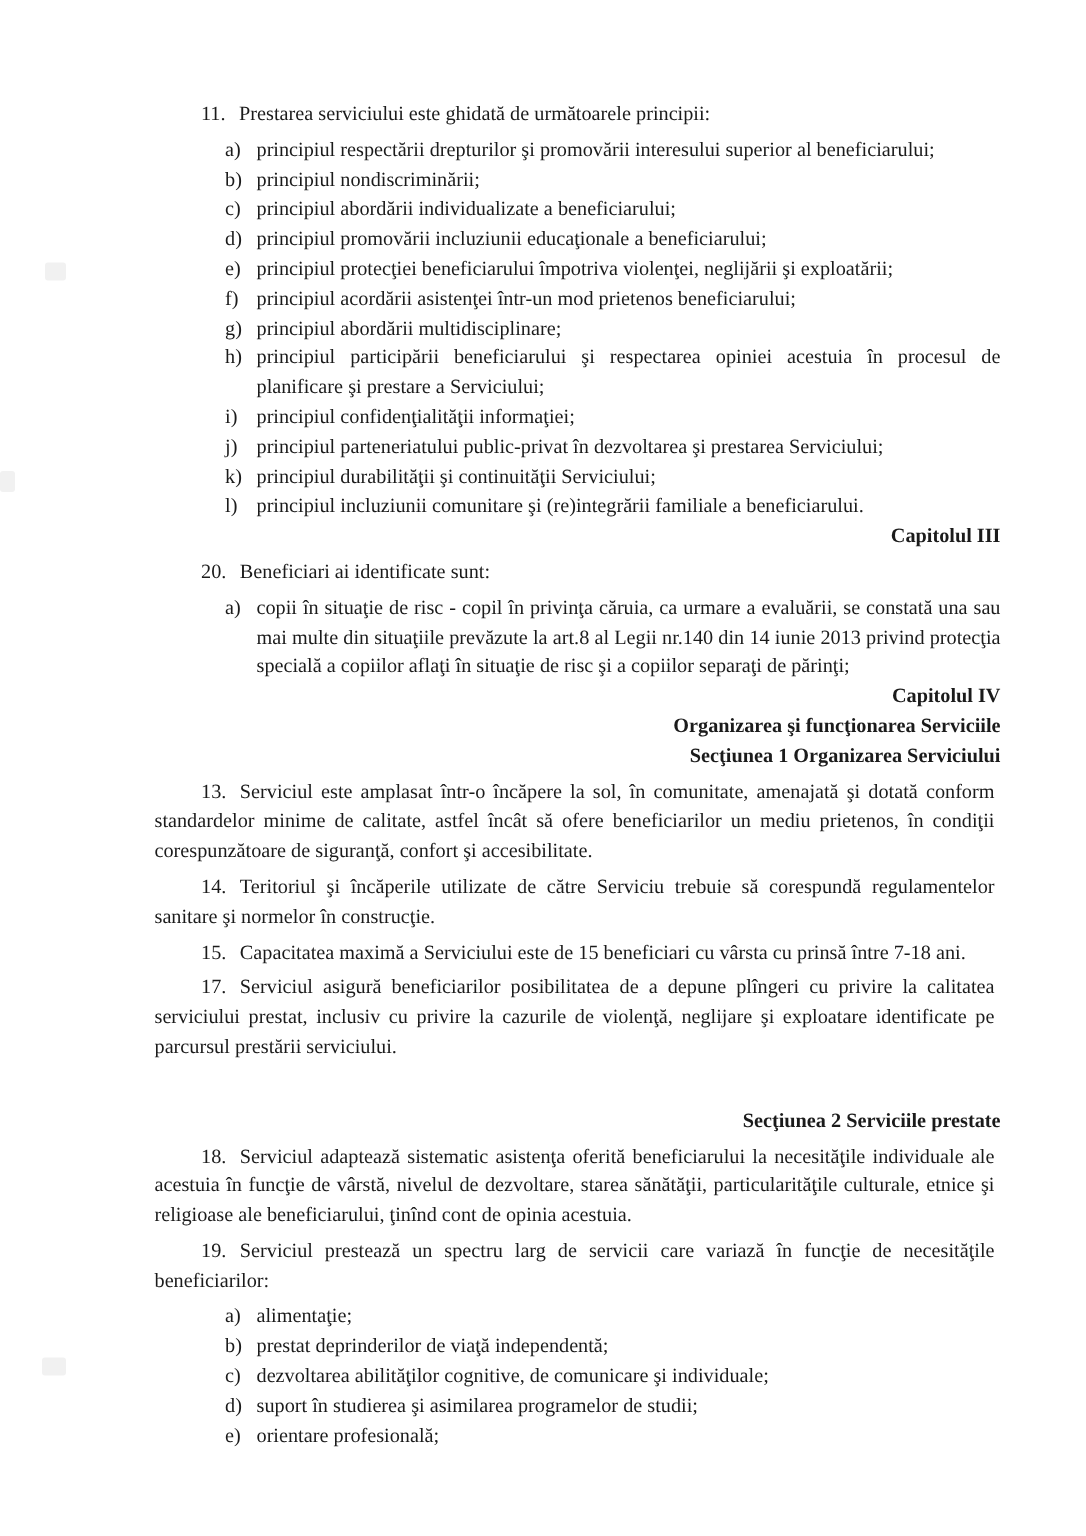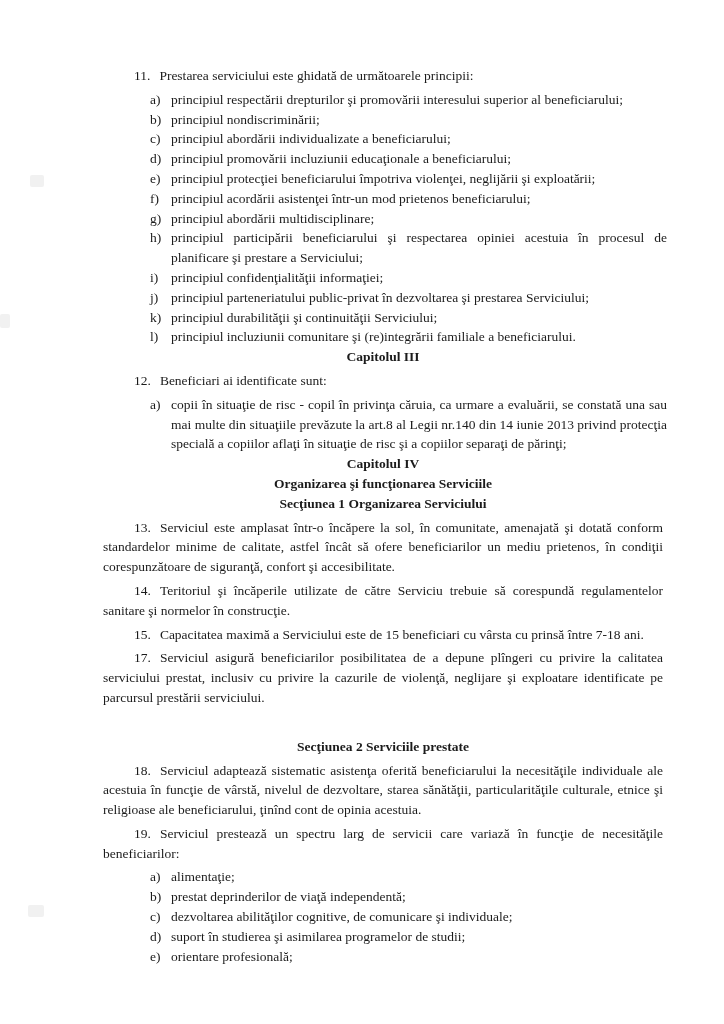--- a/index.html
+++ b/index.html
@@ -26,21 +26,21 @@
     margin: 4px;
     text-align: justify;
     text-indent: 31px;
     hyphens: none;
   }
   .num {
     padding-right: 9px;
   }
   .heading {
     font-weight: bold;
-    text-align: center;
+    text-align: right;
     margin: 0;
   }
   .li {
     display: flex;
     margin-left: 51px;
   }
   .li .marker {
     flex: 0 0 21px;
   }
   .li .li-text {
@@ -105,21 +105,21 @@
       </div>
       <div class="li">
         <span class="marker">k)</span>
         <div class="li-text">principiul durabilităţii şi continuităţii Serviciului;</div>
       </div>
       <div class="li">
         <span class="marker">l)</span>
         <div class="li-text">principiul incluziunii comunitare şi (re)integrării familiale a beneficiarului.</div>
       </div>
       <div class="heading">Capitolul III</div>
-      <p class="para"><span class="num">12.</span><span class="ptext">Beneficiari ai identificate sunt:</span></p>
+      <p class="para"><span class="num">20.</span><span class="ptext">Beneficiari ai identificate sunt:</span></p>
       <div class="li">
         <span class="marker">a)</span>
         <div class="li-text">copii în situaţie de risc - copil în privinţa căruia, ca urmare a evaluării, se constată una sau mai multe din situaţiile prevăzute la art.8 al Legii nr.140 din 14 iunie 2013 privind protecţia specială a copiilor aflaţi în situaţie de risc şi a copiilor separaţi de părinţi;</div>
       </div>
       <div class="heading">Capitolul IV</div>
       <div class="heading">Organizarea şi funcţionarea Serviciile</div>
       <div class="heading">Secţiunea 1 Organizarea Serviciului</div>
       <p class="para"><span class="num">13.</span><span class="ptext">Serviciul este amplasat într-o încăpere la sol, în comunitate, amenajată şi dotată conform standardelor minime de calitate, astfel încât să ofere beneficiarilor un mediu prietenos, în condiţii corespunzătoare de siguranţă, confort şi accesibilitate.</span></p>
       <p class="para"><span class="num">14.</span><span class="ptext">Teritoriul şi încăperile utilizate de către Serviciu trebuie să corespundă regulamentelor sanitare şi normelor în construcţie.</span></p>
       <p class="para"><span class="num">15.</span><span class="ptext">Capacitatea maximă a Serviciului este de 15 beneficiari cu vârsta cu prinsă între 7-18 ani.</span></p>

